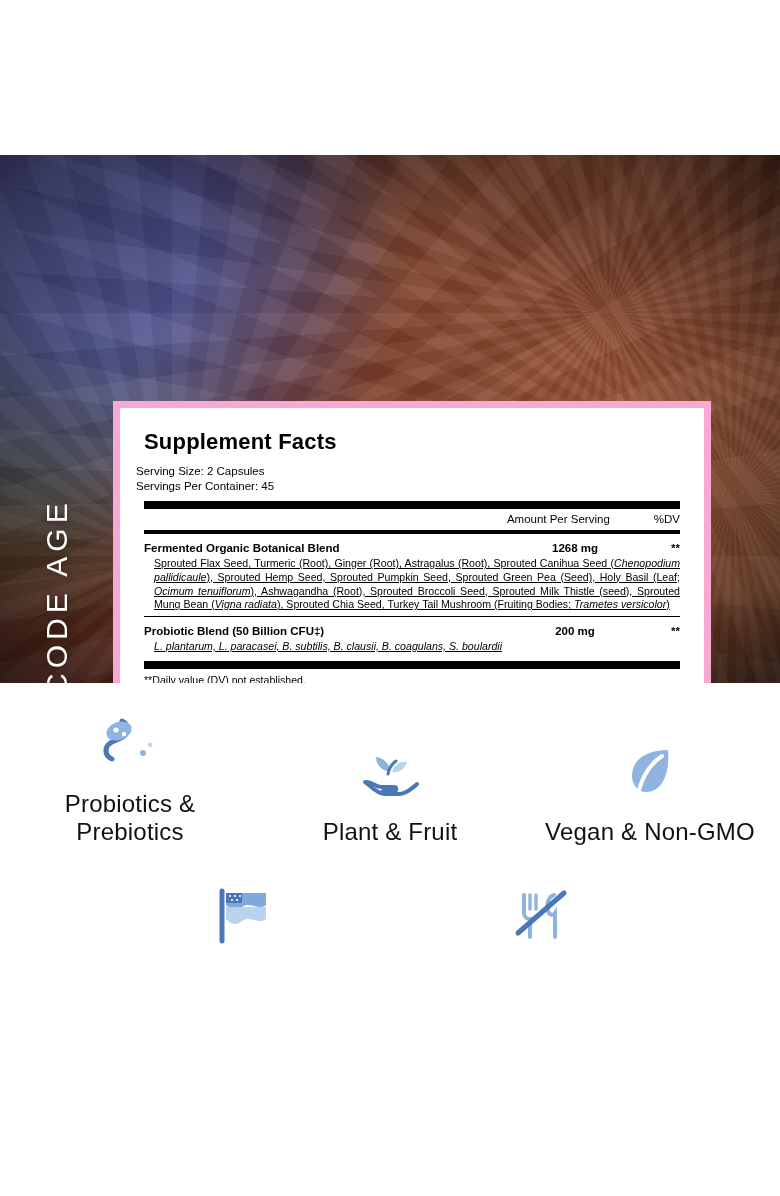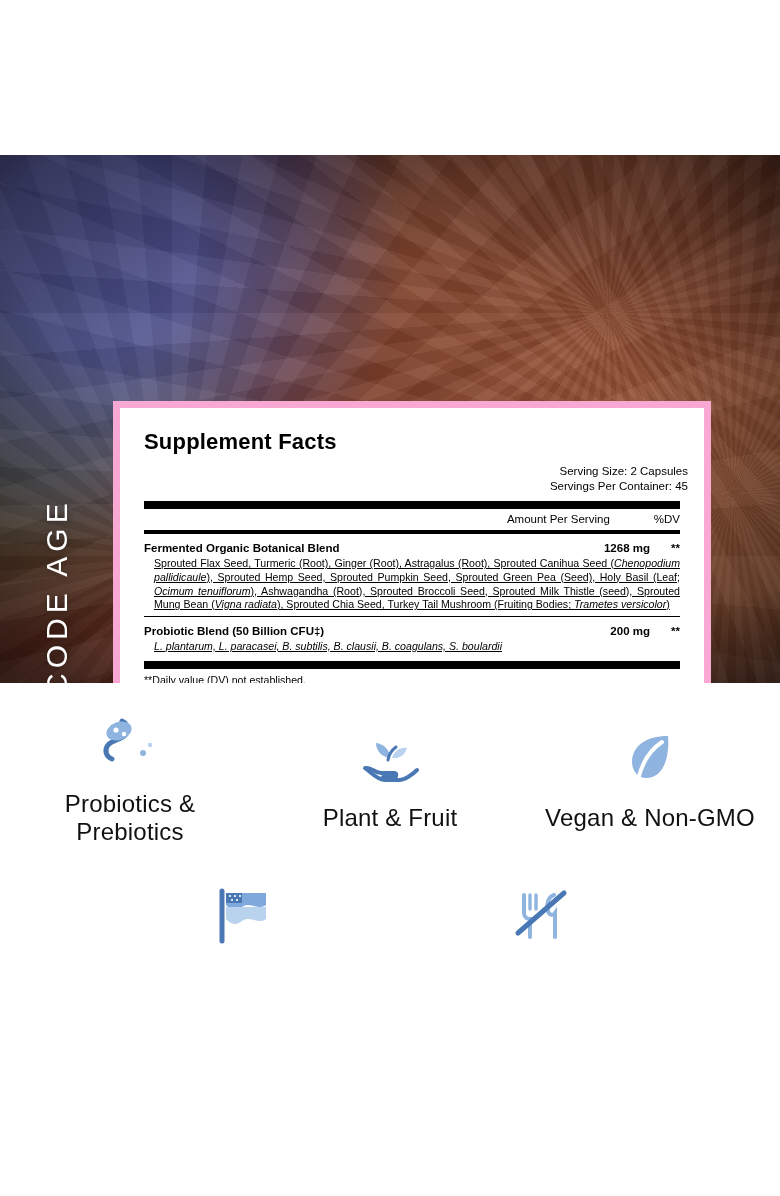--- a/index.html
+++ b/index.html
@@ -87,21 +87,20 @@
     color: #000;
   }
   .facts-title {
     font-size: 22px;
     font-weight: 700;
     letter-spacing: 0.2px;
     margin: 6px 0 8px 8px;
   }
   .serving-line {
     font-size: 11.5px;
-    text-align: right;
   }
   .rule-thick {
     height: 8px;
     background: #000;
     margin: 7px 8px 0 8px;
   }
   .rule-thin {
     height: 1px;
     background: #000;
     margin: 4px 8px;
@@ -125,21 +124,21 @@
   }
   .blend-head {
     display: flex;
     justify-content: space-between;
     align-items: baseline;
     font-weight: 700;
     font-size: 11.5px;
     padding-top: 3px;
   }
   .blend-head .nm { flex: 1 1 auto; }
-  .blend-head .amt { width: 150px; text-align: right; font-weight: 700; }
+  .blend-head .amt { width: 150px; text-align: center; font-weight: 700; }
   .blend-head .dv { width: 30px; text-align: right; font-weight: 700; }
   .blend-body {
     margin: 1px 0 3px 10px;
     text-align: justify;
     font-size: 10.6px;
     line-height: 1.3;
     text-decoration: underline;
   }
   .blend-body i { font-style: italic; }
   .footnote {
@@ -153,21 +152,21 @@
     position: absolute;
     left: 0;
     top: 690px;
     width: 780px;
     height: 506px;
     background: #ffffff;
   }
   .row {
     display: flex;
     justify-content: center;
-    align-items: center;
+    align-items: flex-end;
   }
   .row-1 { padding-top: 18px; }
   .row-2 { padding-top: 30px; }
   .cell {
     text-align: center;
     padding: 0 10px;
     box-sizing: border-box;
   }
   .row-1 .cell { width: 260px; }
   .row-2 .cell { width: 300px; }

